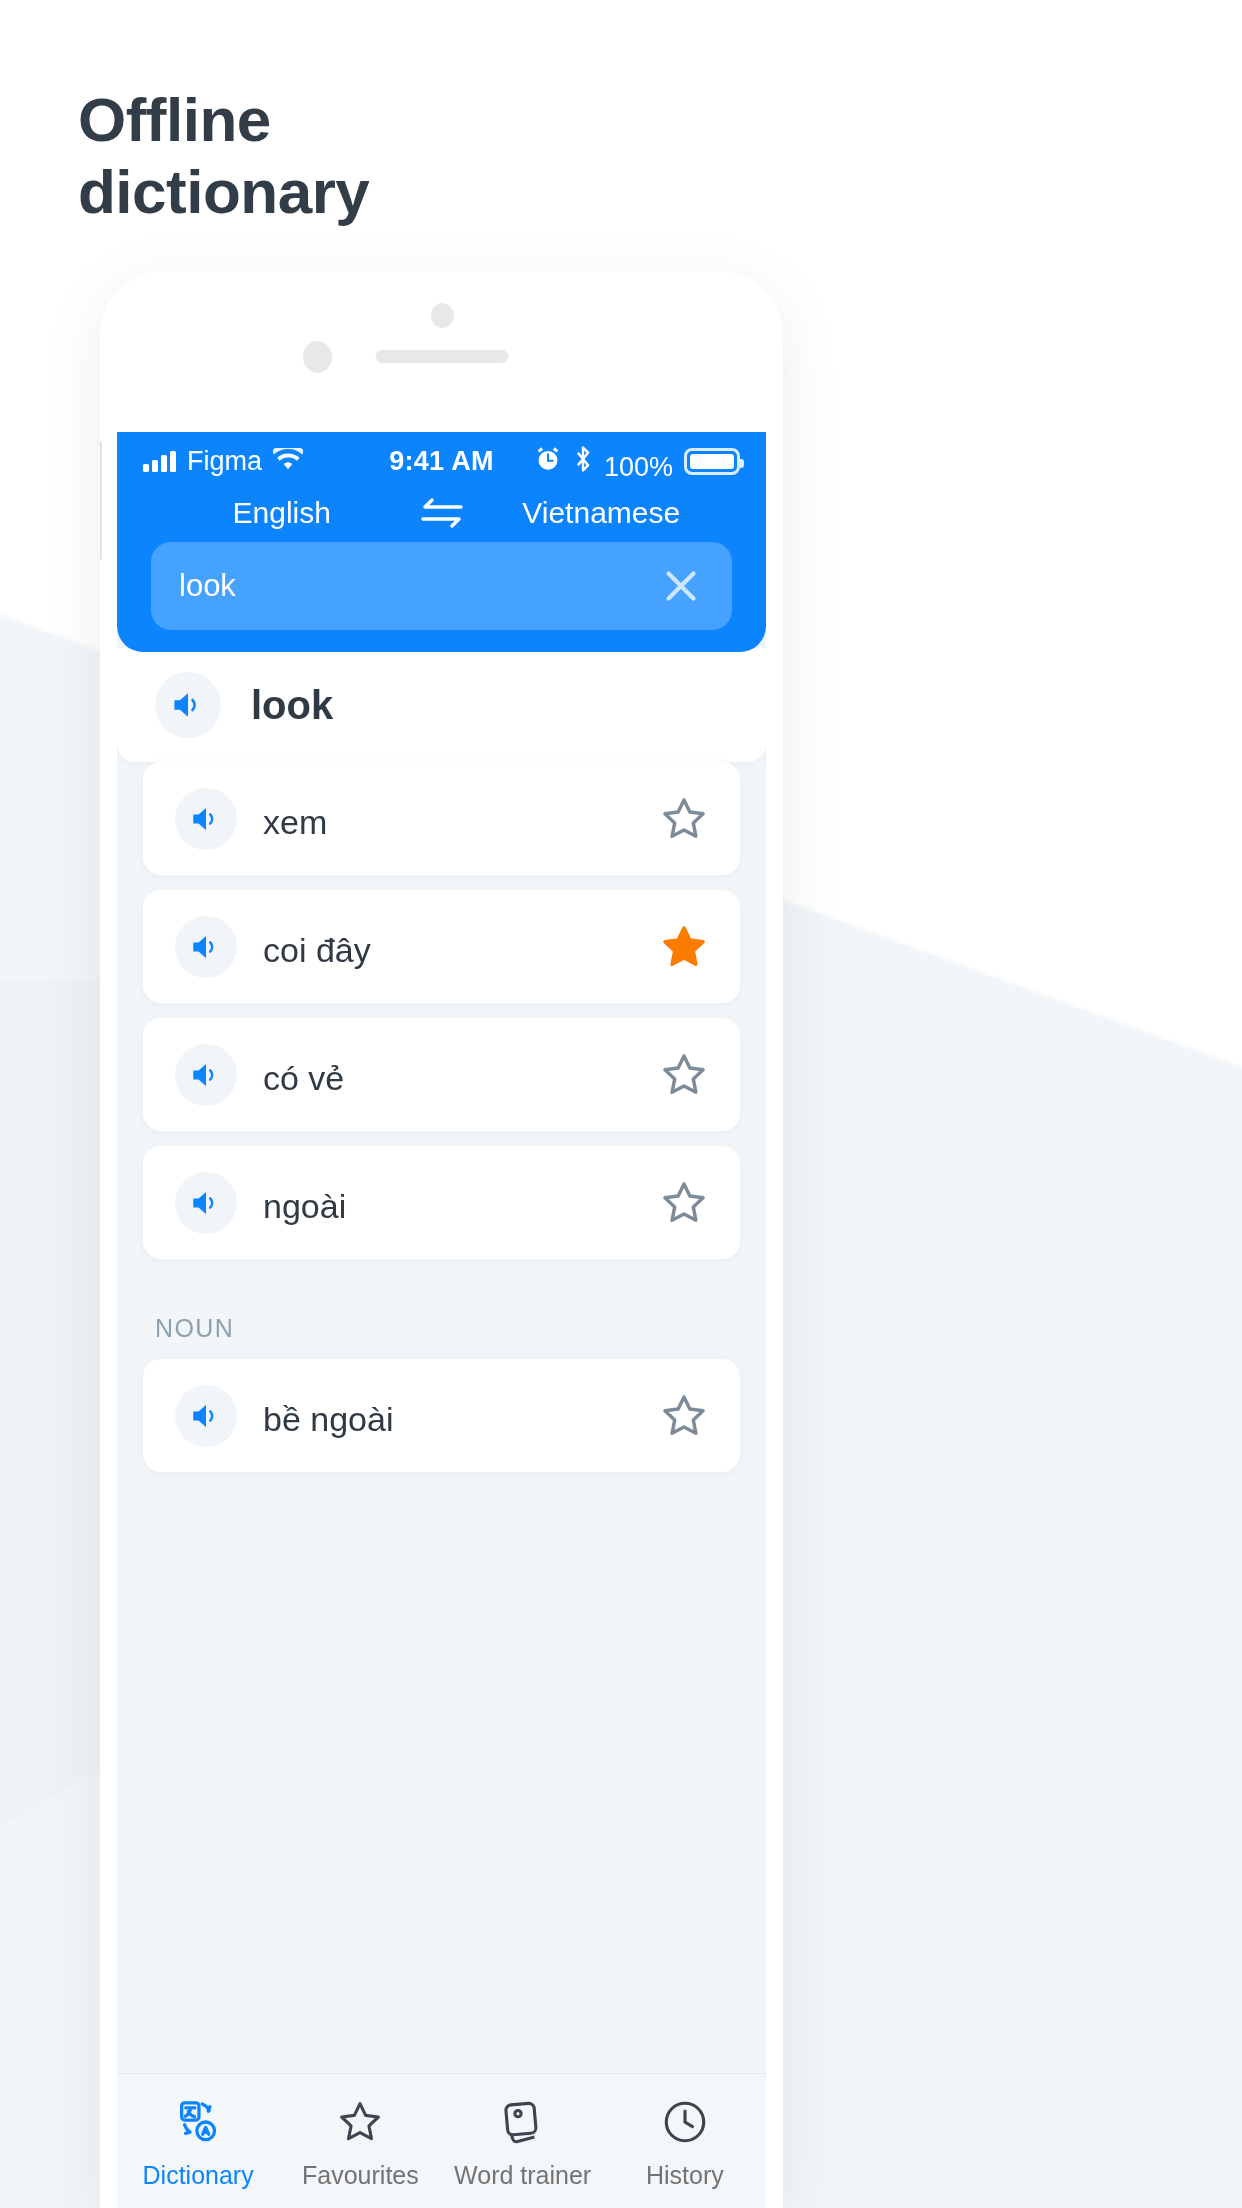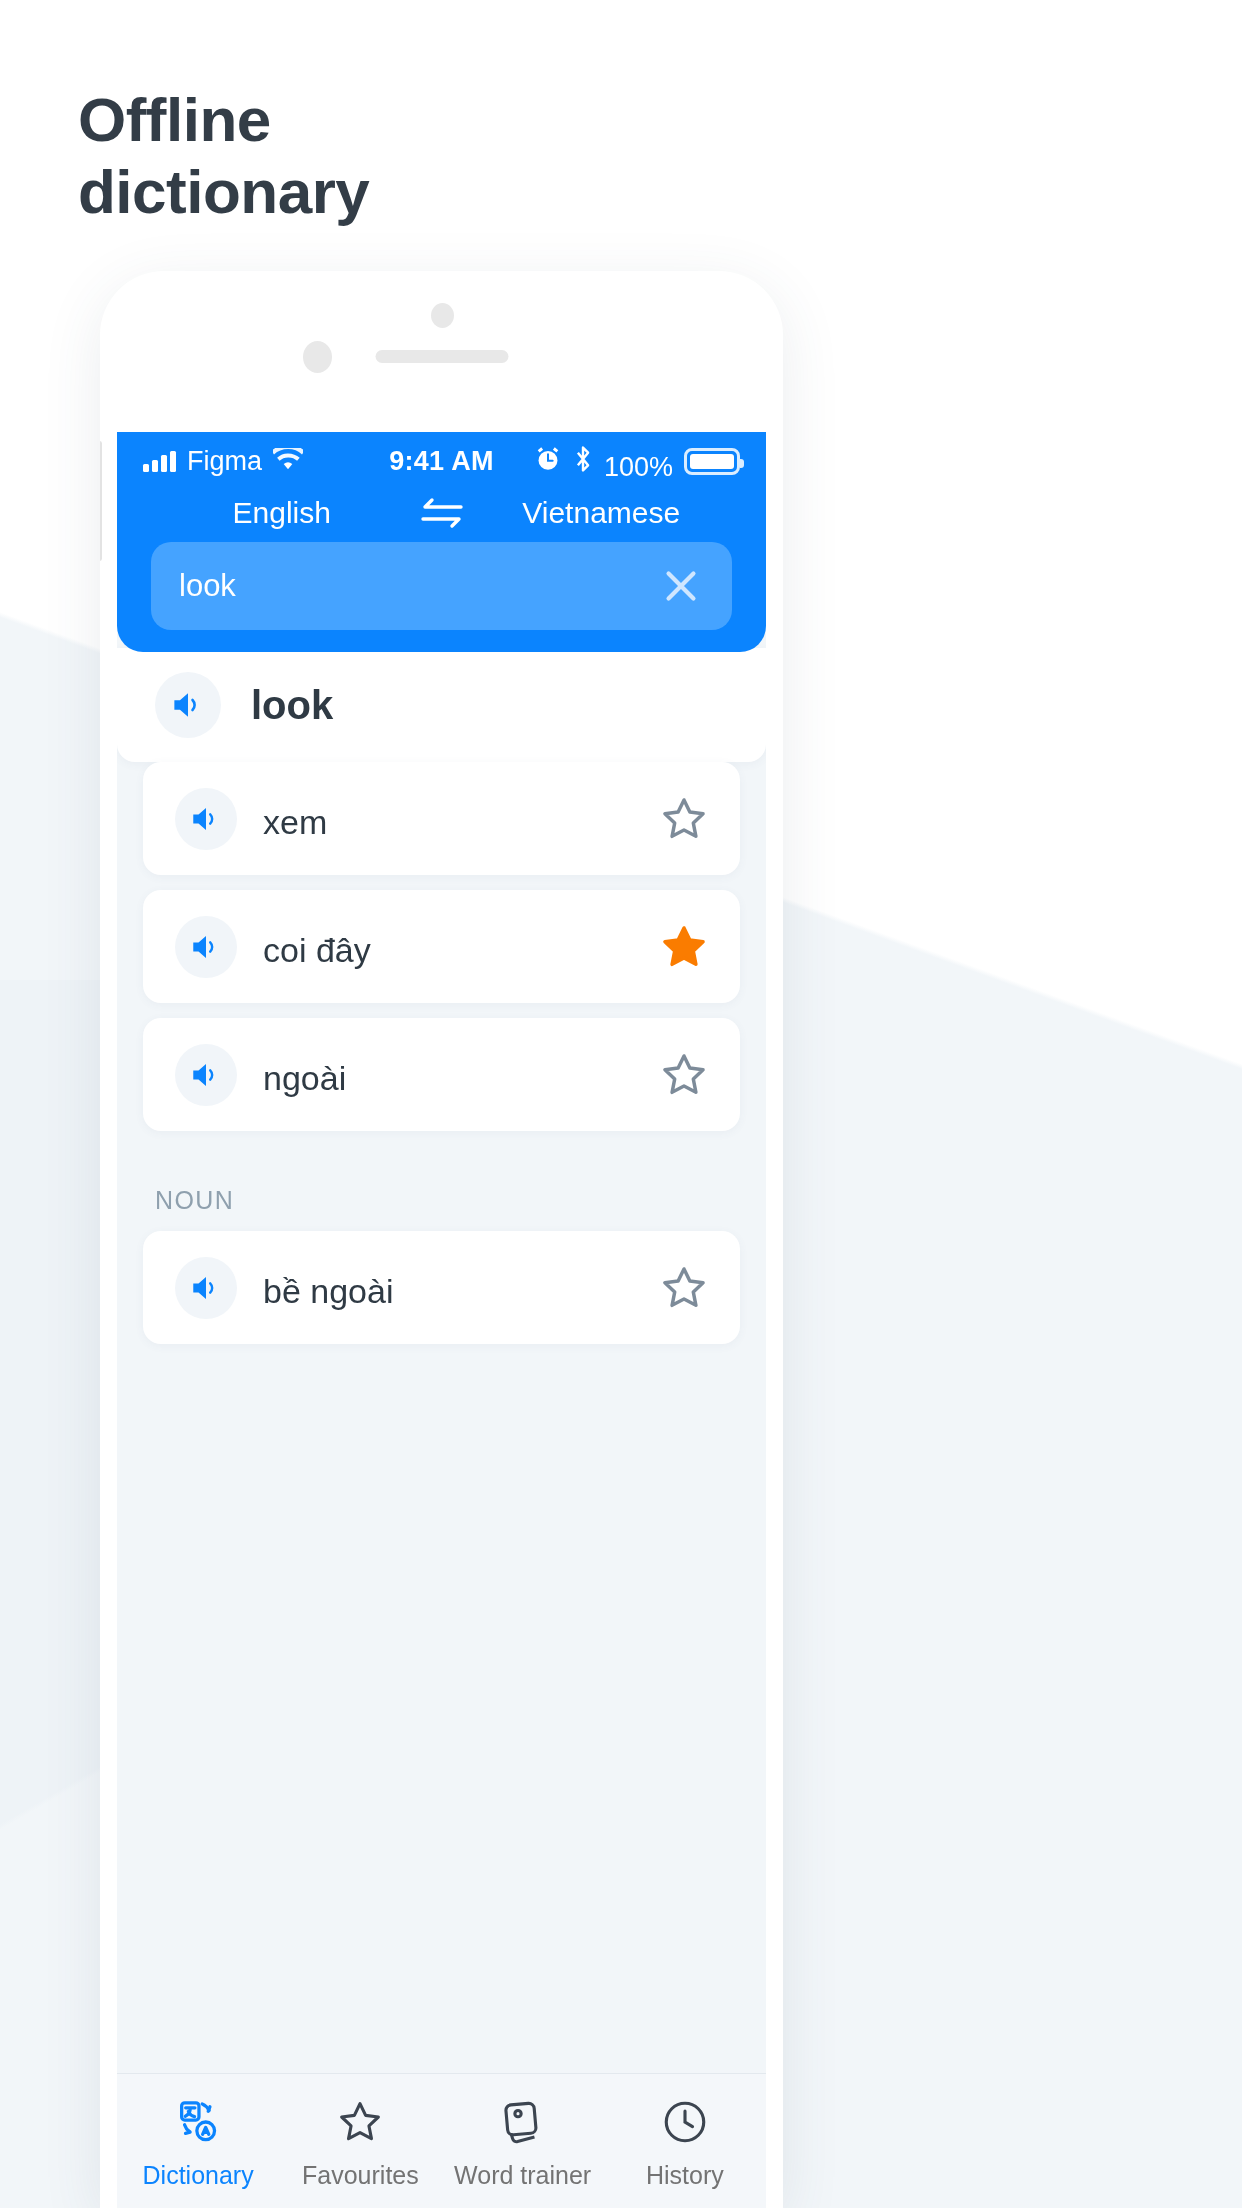--- a/index.html
+++ b/index.html
@@ -336,20 +336,34 @@
           <path d="M15.3 7.3a5.2 5.2 0 010 7.4" stroke="#0b84fe" stroke-width="1.9" fill="none" stroke-linecap="round"></path>
         </svg>
       </div>
       <div class="row-word">coi đây</div>
     </div>
     <div class="star-btn"><svg width="52" height="52" viewBox="0 0 24 24" fill="#fa7c00" stroke="#fa7c00" stroke-width="1.6" stroke-linejoin="round">
                     <path d="M12 3.2l2.7 5.6 6.1.8-4.5 4.3 1.2 6.1L12 17.1l-5.5 2.9 1.2-6.1-4.5-4.3 6.1-.8z"></path>
                   </svg></div>
   </div>
 
+  <div class="card row">
+    <div class="row-left">
+      <div class="spk">
+        <svg width="32" height="28" viewBox="0 0 24 22" fill="#0b84fe">
+          <path d="M2 7.5h4.1L12 2.3v17.4L6.1 14.5H2z"></path>
+          <path d="M15.3 7.3a5.2 5.2 0 010 7.4" stroke="#0b84fe" stroke-width="1.9" fill="none" stroke-linecap="round"></path>
+        </svg>
+      </div>
+      <div class="row-word">có vẻ</div>
+    </div>
+    <div class="star-btn"><svg width="52" height="52" viewBox="0 0 24 24" fill="none" stroke="#7d8b99" stroke-width="1.6" stroke-linejoin="round">
+                    <path d="M12 3.2l2.7 5.6 6.1.8-4.5 4.3 1.2 6.1L12 17.1l-5.5 2.9 1.2-6.1-4.5-4.3 6.1-.8z"></path>
+                  </svg></div>
+  </div>
 
   <div class="card row">
     <div class="row-left">
       <div class="spk">
         <svg width="32" height="28" viewBox="0 0 24 22" fill="#0b84fe">
           <path d="M2 7.5h4.1L12 2.3v17.4L6.1 14.5H2z"></path>
           <path d="M15.3 7.3a5.2 5.2 0 010 7.4" stroke="#0b84fe" stroke-width="1.9" fill="none" stroke-linecap="round"></path>
         </svg>
       </div>
       <div class="row-word">ngoài</div>

